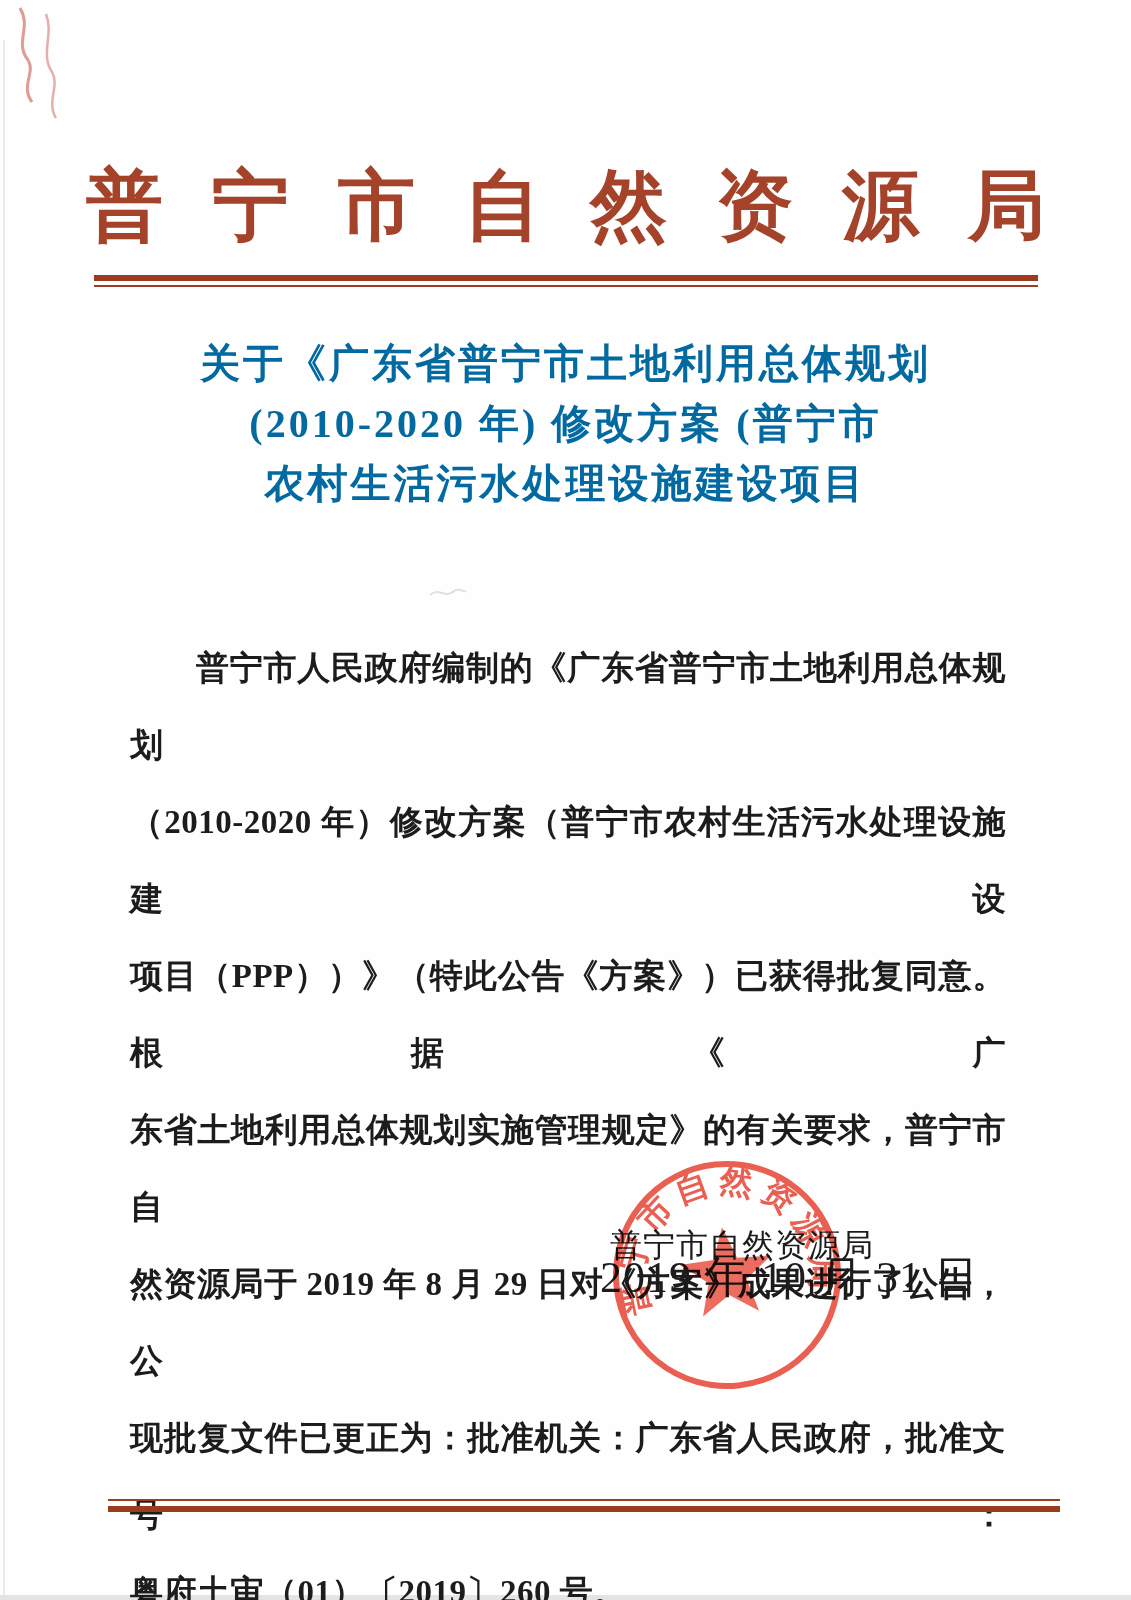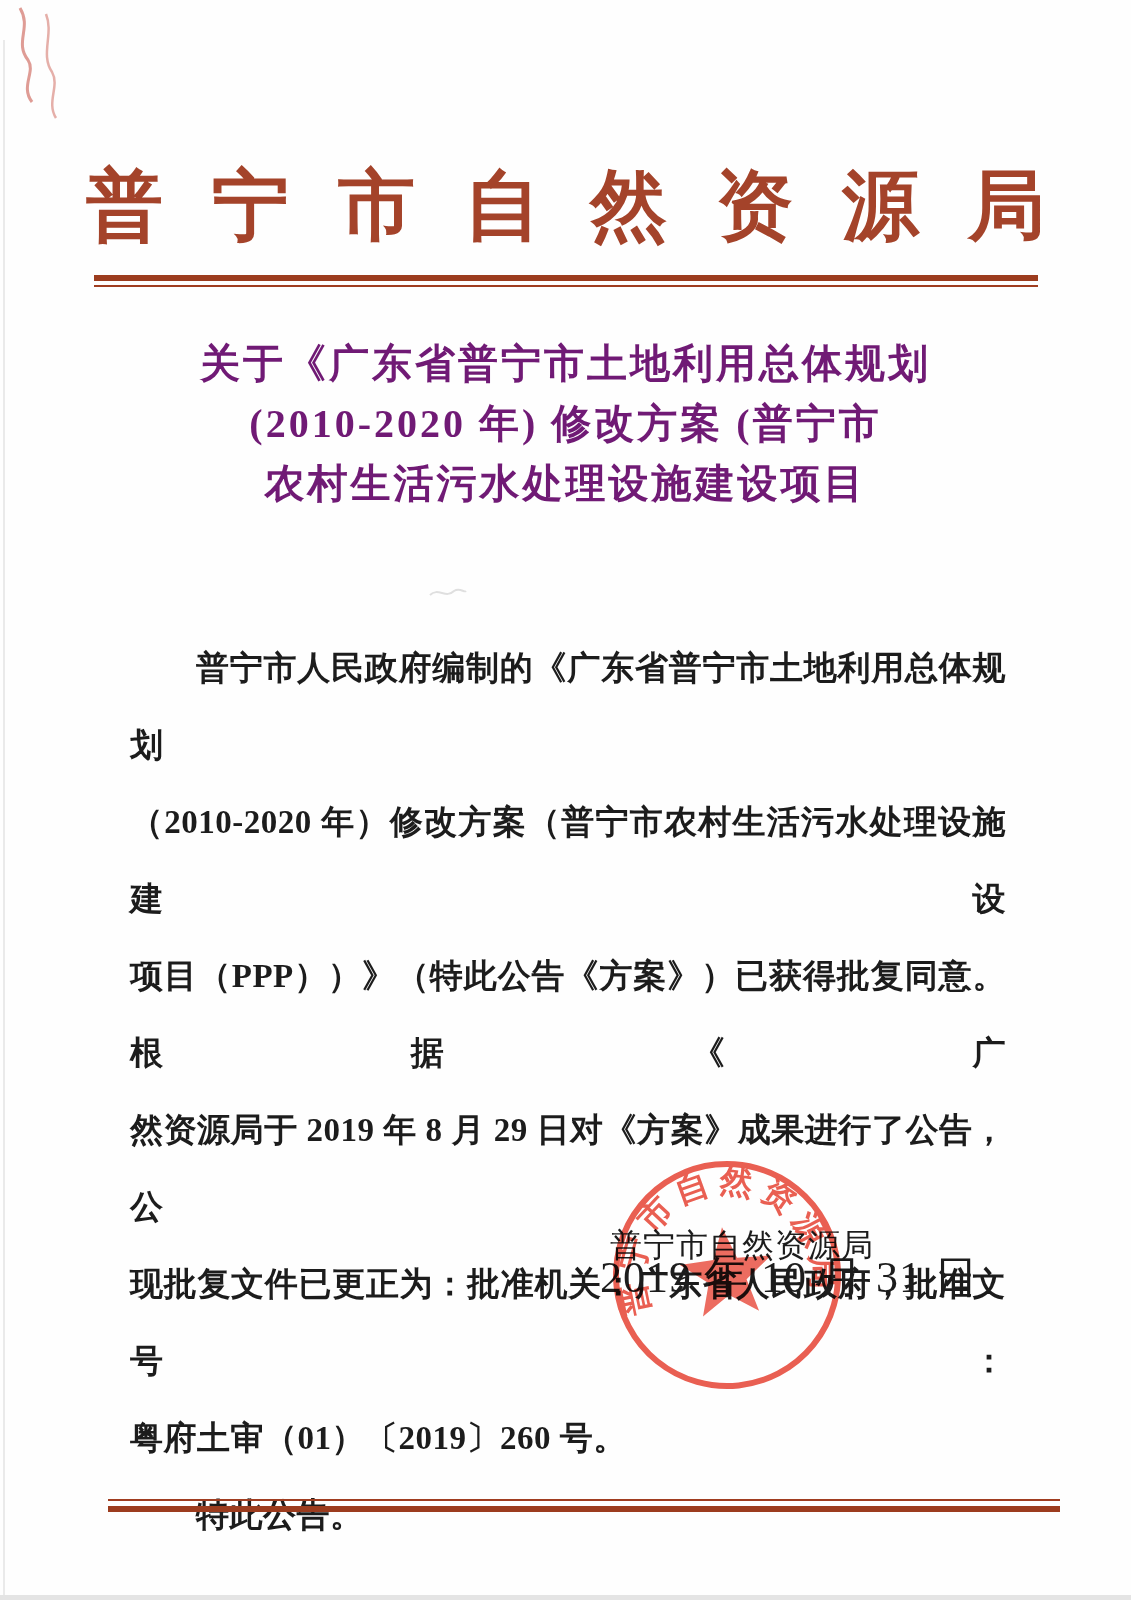--- a/index.html
+++ b/index.html
@@ -30,21 +30,21 @@
   }
   .rule-bottom{
     top:1499px; left:108px; width:952px; height:5px;
     border-top:2px solid #a03d20; border-bottom:6px solid #9c3c1e;
   }
 
   
   .doc-title{
     position:absolute; top:334px; left:0; width:100%;
     text-align:center; font-weight:bold; font-size:40px; line-height:60px;
-    letter-spacing:3px; color:#701a75;
+    letter-spacing:3px; color:#0369a1;
   }
 
   
   .body-text{
     position:absolute; top:630px; left:130px; width:876px;
     font-size:33px; line-height:77px; letter-spacing:.5px;font-weight:bold;
   }
   .b-line{text-align:justify; text-align-last:justify;}
   .b-line.noj{text-align-last:left;}
   .b-line.indent{text-indent:2em;}
@@ -84,20 +84,21 @@
   <div class="doc-title">
     <div>关于《广东省普宁市土地利用总体规划</div>
     <div>(2010-2020 年) 修改方案 (普宁市</div>
     <div>农村生活污水处理设施建设项目</div>
   </div>
 
   <div class="body-text">
     <div class="b-line indent">普宁市人民政府编制的《广东省普宁市土地利用总体规划</div>
     <div class="b-line">（2010-2020 年）修改方案（普宁市农村生活污水处理设施建设</div>
     <div class="b-line">项目（PPP））》（特此公告《方案》）已获得批复同意。根据《广</div>
+    <div class="b-line">东省土地利用总体规划实施管理规定》的有关要求，普宁市自</div>
     <div class="b-line">然资源局于 2019 年 8 月 29 日对《方案》成果进行了公告，公</div>
     <div class="b-line">现批复文件已更正为：批准机关：广东省人民政府，批准文号：</div>
     <div class="b-line noj">粤府土审（01）〔2019〕260 号。</div>
     <div class="b-line noj indent">特此公告。</div>
   </div>
 
   <div class="sign-agency">普宁市自然资源局</div>
   <div class="sign-date">2019 年 10 月 31 日</div>
 
   <svg class="seal" viewBox="0 0 240 240">

